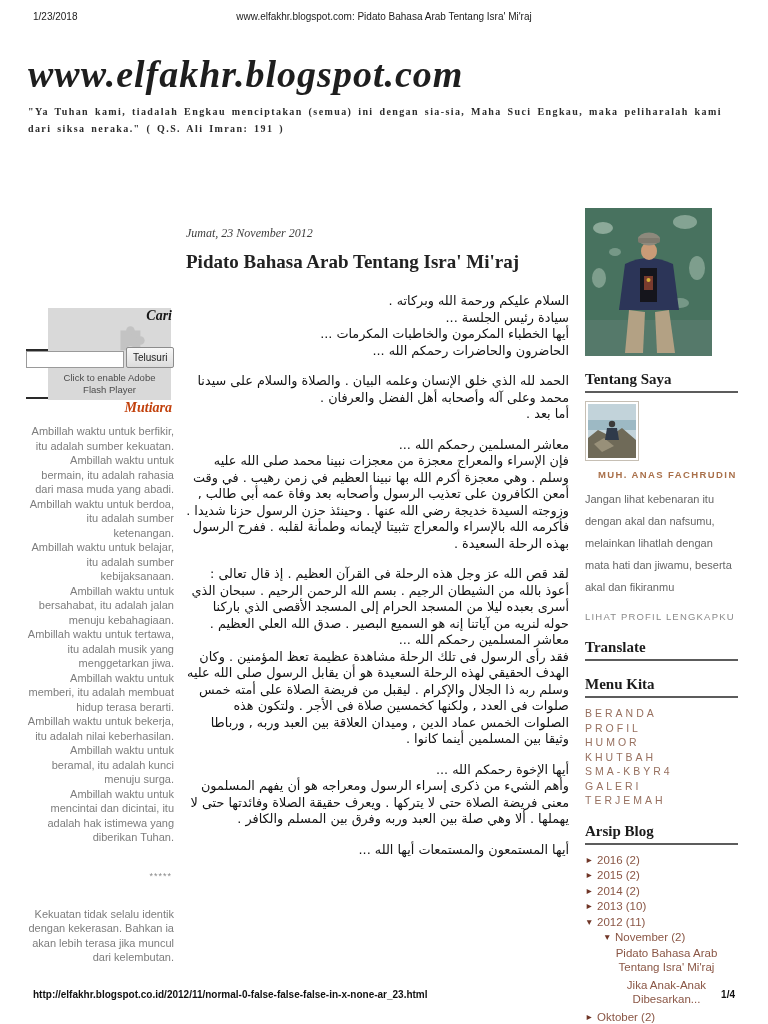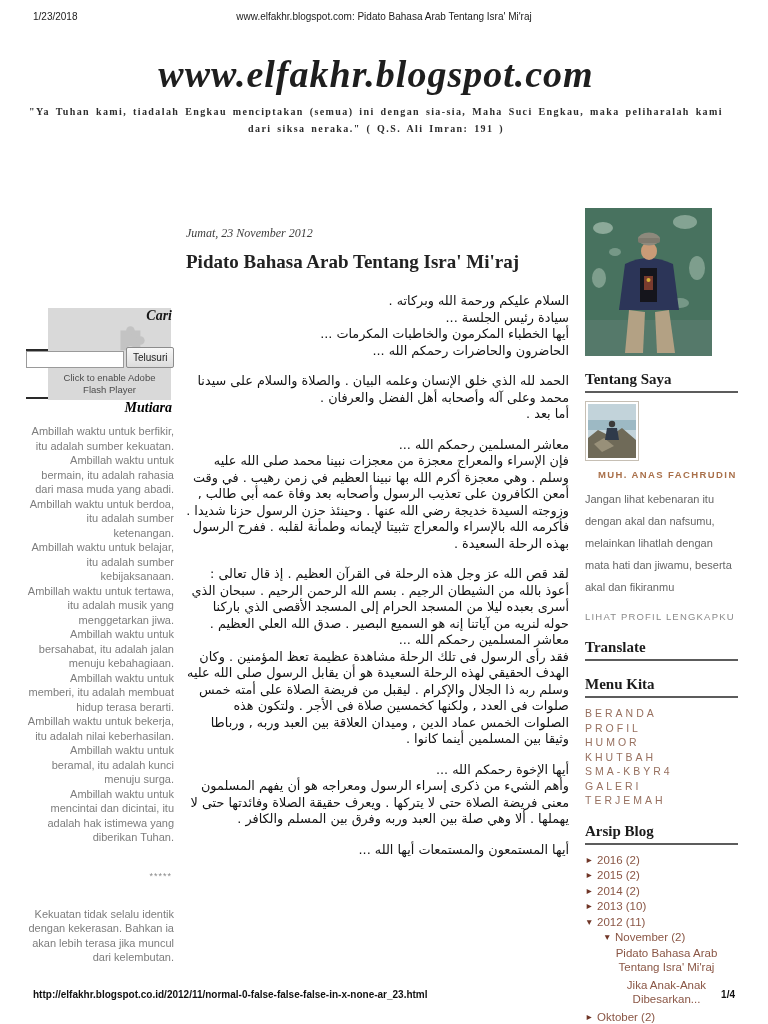--- a/index.html
+++ b/index.html
@@ -6,21 +6,21 @@
   .page { position:relative; width:768px; height:1024px; background:#fff; overflow:hidden;
           font-family:"Liberation Sans", sans-serif; color:#222; }
 
   
   .ph-date  { position:absolute; top:11px; left:33px; font-size:10px; color:#1a1a1a; }
   .ph-title { position:absolute; top:11px; left:120px; right:120px; text-align:center; font-size:10px; color:#1a1a1a; }
   .print-footer { position:absolute; top:989px; left:33px; right:33px; display:flex;
                   justify-content:space-between; font-size:10px; font-weight:bold; color:#111; }
 
   
-  .masthead { position:absolute; top:52px; left:20px; right:36px; text-align:center; }
+  .masthead { position:absolute; top:52px; left:28px; right:36px; }
   .mast-title { font-family:"Liberation Serif", serif; font-style:italic; font-weight:bold;
                 font-size:38px; color:#1e1e1e; letter-spacing:1px; }
   .mast-tagline { margin-top:8px; font-family:"Liberation Serif", serif; font-weight:bold;
                   font-size:10px; letter-spacing:1.4px; word-spacing:2px; color:#2c2c2c; line-height:1.65; }
 
   
   .main-col { position:absolute; left:186px; top:226px; width:383px; height:760px; overflow:hidden; }
   .post-date { font-family:"Liberation Serif", serif; font-style:italic; font-size:12px; color:#3d3d3d; margin:0 0 10px; }
   .post-title { font-family:"Liberation Serif", serif; font-weight:bold; font-size:19px; color:#222; margin:0 0 20px; }
   .arabic p { direction:rtl; text-align:right; white-space:pre-line;
@@ -36,21 +36,21 @@
   .dash { position:absolute; left:0; width:22px; height:2px; background:#2a2a2a; }
   .dash-1 { top:47px; } .dash-2 { top:95px; }
   .search-row { position:absolute; top:45px; left:0; width:148px; display:flex; align-items:flex-end; }
   .search-input { width:92px; height:15px; border:1px solid #9a9a9a; background:#fff; margin-top:4px; font-size:10px; padding:0 2px; }
   .search-btn { margin-left:2px; width:48px; height:21px; font-size:10px; color:#222;
                 background:linear-gradient(#f7f7f7,#dcdcdc); border:1px solid #8c8c8c; border-radius:2px; }
   .flash-note { position:absolute; top:70px; left:22px; width:123px; text-align:center;
                 font-size:9.5px; color:#4c4c4c; line-height:1.25; white-space:pre-line; }
   .puzzle-wrap { position:absolute; top:12px; left:62px; }
   .mutiara-title { text-align:right; font-family:"Liberation Serif", serif; font-style:italic;
-                   font-weight:bold; font-size:14px; color:#000000; margin:2px 2px 8px 0; }
+                   font-weight:bold; font-size:14px; color:#c2410c; margin:2px 2px 8px 0; }
   .quotes p.q { text-align:right; font-size:11px; line-height:14.5px; color:#7d7d7d; margin:0; }
   .quotes p.stars { text-align:right; font-size:9px; letter-spacing:1px; color:#8a8a8a; margin:26px 2px; }
 
   
   .sidebar-right { position:absolute; left:585px; top:208px; width:153px; }
   .photo-large { display:block; width:127px; height:148px; }
   .widget-title { font-family:"Liberation Serif", serif; font-weight:bold;
                   font-size:15px; color:#1b1b1b; border-bottom:2px solid #5c5c5c;
                   padding-bottom:3px; margin:15px 0 8px; }
   .profile-photo { display:inline-block; padding:2px; background:#fff; border:1px solid #c6bfb4; line-height:0; }
@@ -100,22 +100,22 @@
       <div class="flash-note">Click to enable Adobe
 Flash Player</div>
       <div class="dash dash-2"></div>
     </div>
     <div class="mutiara-title">Mutiara</div>
     <div class="quotes">
       <p class="q">Ambillah waktu untuk berfikir, itu adalah sumber kekuatan.</p>
       <p class="q">Ambillah waktu untuk bermain, itu adalah rahasia dari masa muda yang abadi.</p>
       <p class="q">Ambillah waktu untuk berdoa, itu adalah sumber ketenangan.</p>
       <p class="q">Ambillah waktu untuk belajar, itu adalah sumber kebijaksanaan.</p>
+      <p class="q">Ambillah waktu untuk bersahabat, itu adalah jalan menuju kebahagiaan.</p>
       <p class="q">Ambillah waktu untuk tertawa, itu adalah musik yang menggetarkan jiwa.</p>
-      <p class="q">Ambillah waktu untuk bersahabat, itu adalah jalan menuju kebahagiaan.</p>
       <p class="q">Ambillah waktu untuk memberi, itu adalah membuat hidup terasa berarti.</p>
       <p class="q">Ambillah waktu untuk bekerja, itu adalah nilai keberhasilan.</p>
       <p class="q">Ambillah waktu untuk beramal, itu adalah kunci menuju surga.</p>
       <p class="q">Ambillah waktu untuk mencintai dan dicintai, itu adalah hak istimewa yang diberikan Tuhan.</p>
       <p class="stars">*****</p>
       <p class="q">Kekuatan tidak selalu identik dengan kekerasan. Bahkan ia akan lebih terasa jika muncul dari kelembutan.</p>
 
     </div>
   </div>
 

